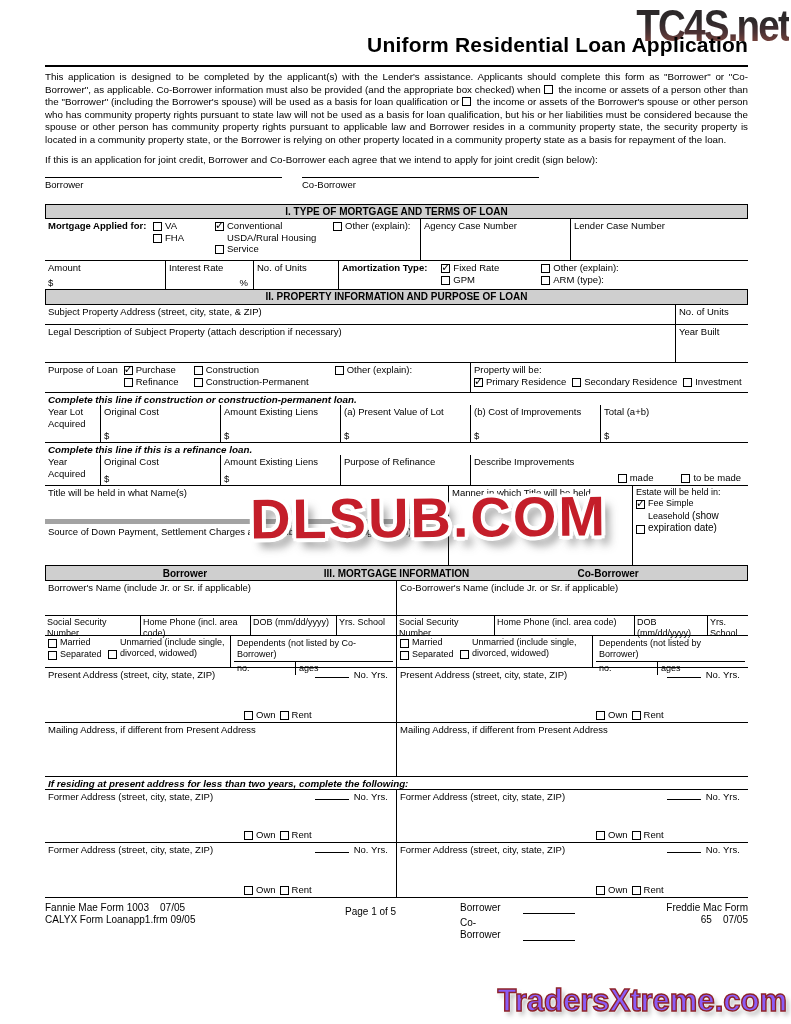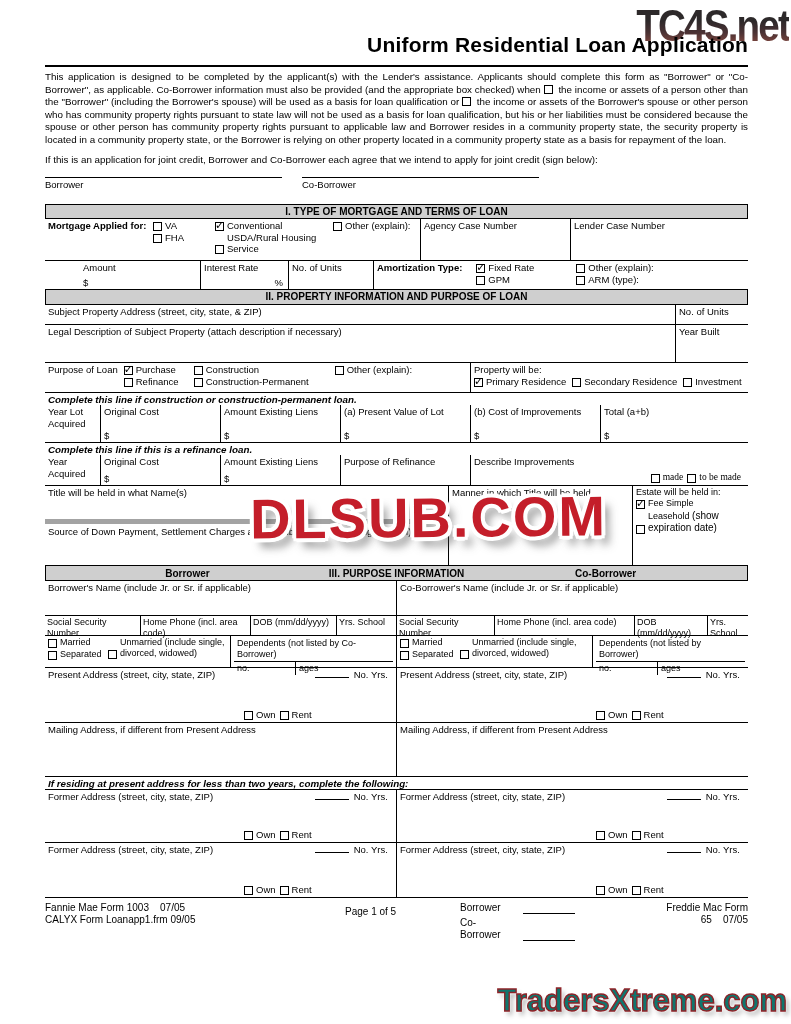--- a/index.html
+++ b/index.html
@@ -40,34 +40,34 @@
         position:relative; vertical-align:-1px; margin-right:3px; background:#fff; }
   .cb.ck::after { content:"✓"; position:absolute; left:-1px; top:-3px; font-size:11px; font-weight:bold;
                   font-family:"DejaVu Sans",sans-serif; }
   .cbl { display:flex; align-items:flex-end; line-height:11px; margin-bottom:1px; white-space:nowrap; }
   .cbl .wrap { white-space:normal; }
   .blank { display:inline-block; width:34px; height:9px; border-bottom:1px solid #000; margin:0 3px; }
 
   
   .c-mlab{width:105px} .c-vafha{width:62px} .c-conv{width:118px} .c-moth{flex:1}
   .c-agency{width:150px} .c-lender{width:178px}
-  .c-amt{width:120px; display:flex; flex-direction:column; justify-content:space-between;margin-left:35px;}
+  .c-amt{width:120px; display:flex; flex-direction:column; justify-content:space-between;}
   .c-int{width:88px; display:flex; flex-direction:column; justify-content:space-between;}
   .c-mon{width:85px} .c-amort{flex:1; display:flex;}
   .pct{text-align:right; padding-right:2px;}
   .amort-col{margin-left:14px;}
 
   
   .c-units{width:73px} .c-flex{flex:1}
   .purp-group{margin-left:6px} .purp-oth{margin-left:26px}
   .c-prop{width:278px}
   .ct{display:flex; flex-direction:column; justify-content:space-between;}
   .w55{width:55px}.w120{width:120px}.w130{width:130px}.w148{width:148px}
   .ref-desc{flex:1; display:flex;}
-  .ref-cbs{margin-left:auto; display:flex; gap:4px; padding-right:4px;font-family:Liberation Serif, serif;}
+  .ref-cbs{margin-left:auto; display:flex; gap:28px; padding-right:4px;}
   .colA{width:403px; display:flex; flex-direction:column; padding:0;}
   .cellA1{height:38px; border-bottom:5px solid #a3a3a3; padding:1px 3px;}
   .cellA2{flex:1; padding:2px 3px;}
   .colB{width:184px} .colC{flex:1; font-size:9px;}
   .colC .note{font-size:10px;}
 
   
   .half{width:351px; display:flex; padding:0;} .halfR{flex:1; border-left:1px solid #000; display:flex; padding:0;}
   .half>.td, .halfR>.td { padding:1px 3px; }
   .name-cell{flex:1; padding:1px 3px;}
@@ -99,21 +99,21 @@
   
   .wm{position:absolute; white-space:nowrap;}
   .wm-tc4s{ top:0px; right:2px; font-size:42px; font-weight:bold; letter-spacing:-2px;
     transform:scale(.92,1.05); transform-origin:top right;
     background:linear-gradient(180deg,#2d292a 40%,#4a3234 62%,#8a4a40 88%,#9c5a4a 100%);
     -webkit-background-clip:text; background-clip:text; color:transparent; }
   .wm-dlsub{ top:484px; left:250px; font-size:56px; font-weight:bold; letter-spacing:2px;
     color:#c41e2a; transform:rotate(-.5deg);
     text-shadow:-3px -3px 0 #fff,3px -3px 0 #fff,-3px 3px 0 #fff,3px 3px 0 #fff,
       -4px 0 0 #fff,4px 0 0 #fff,0 -4px 0 #fff,0 4px 0 #fff,7px 9px 9px rgba(70,70,70,.55); }
-  .wm-traders{ top:982px; right:4px; font-size:31px; font-weight:bold; color:#0f766e;
+  .wm-traders{ top:982px; right:4px; font-size:31px; font-weight:bold; color:#8b5cf6;
     -webkit-text-stroke:1.4px #8e2227;
     text-shadow:0 0 3px #fff,0 0 3px #fff,3px 4px 5px rgba(0,0,0,.3); }
 </style>
 </head>
 <body>
 
 <div class="page">
   <div class="wm wm-tc4s">TC4S.net</div>
 
   <div class="inner">
@@ -335,21 +335,21 @@
           </div>
         <div class="cbl">
             <span class="cb"></span>
             <span class="wrap"><span>Leasehold</span> <span class="note">(show expiration date)</span></span>
           </div>
       </div>
     </div>
 
     <div class="bar nt bar3">
       <span>Borrower</span>
-      <span>III. PURPOSE INFORMATION</span>
+      <span>III. MORTGAGE INFORMATION</span>
       <span>Co-Borrower</span>
     </div>
 
     <div class="tr h35">
       <div class="half">
           <div class="name-cell"><span>Borrower's Name (include Jr. or Sr. if applicable)</span></div>
         </div>
       <div class="halfR">
           <div class="name-cell"><span>Co-Borrower's Name (include Jr. or Sr. if applicable)</span></div>
         </div>

